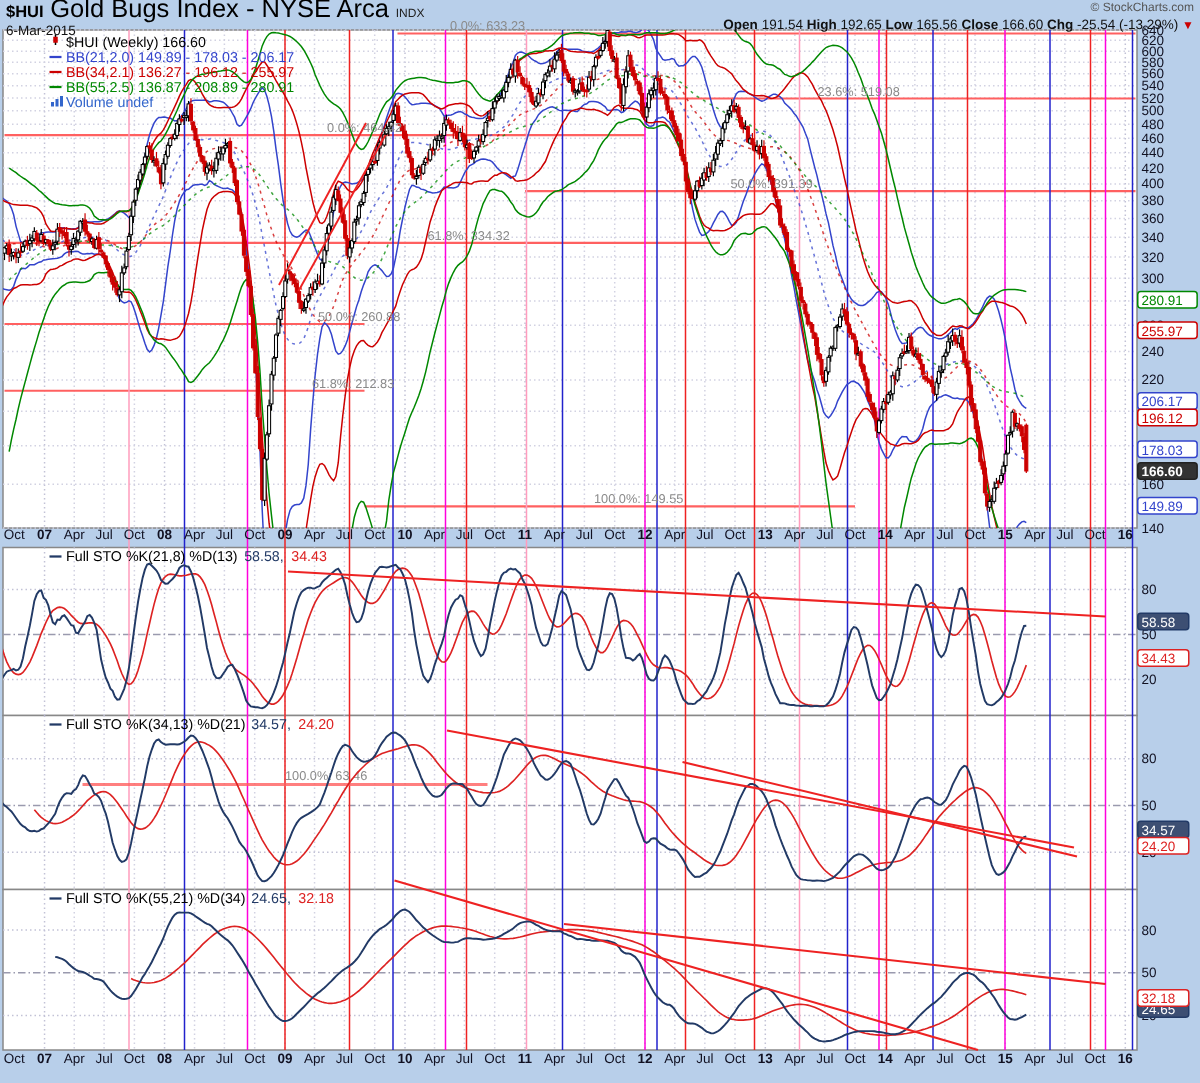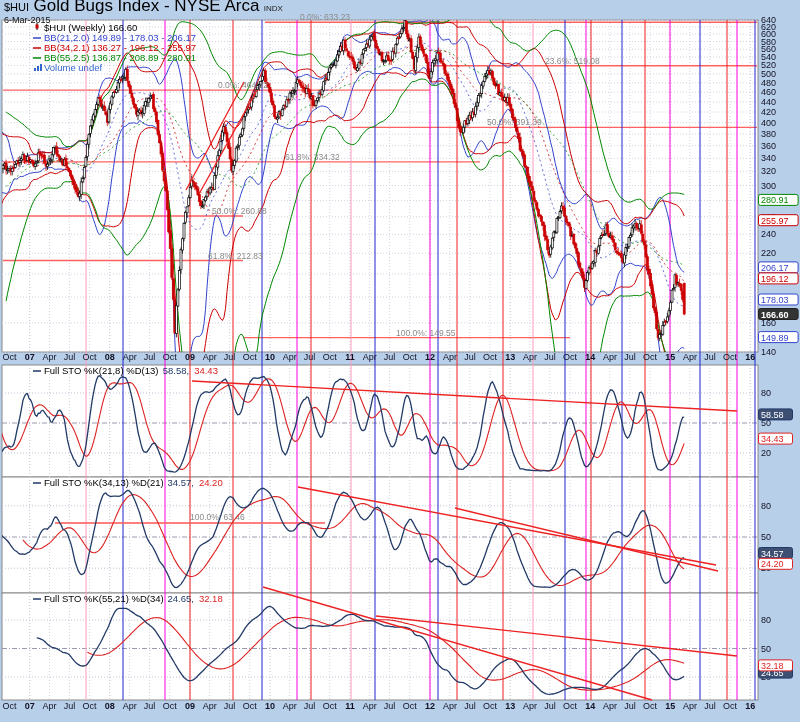--- a/index.html
+++ b/index.html
@@ -2,21 +2,21 @@
 <html><head>
 <meta charset="utf-8">
 <style>
   html,body{margin:0;padding:0;}
   body{font-family:"Liberation Sans",sans-serif;}
   #stage{position:relative;width:800px;height:722px;background:#b8cfea;overflow:hidden;}
   #chart-svg{position:absolute;left:0;top:0;}
   svg text{font-family:"Liberation Sans",sans-serif;}
   .header{position:absolute;left:0;top:0;width:100%;height:20px;z-index:5;}
   .h-left{position:absolute;left:4px;top:1px;line-height:10px;}
-  .sym{font-weight:normal;font-size:11px;color:#000;}
+  .sym{font-weight:bold;font-size:11px;color:#000;}
   .iname{font-size:17px;color:#000;}
   .exch{font-size:8px;color:#222;}
   .cdate{font-size:9px;color:#111;margin-top:1px;}
   .h-right{position:absolute;right:4px;top:0;text-align:right;line-height:10px;}
   .copy{font-size:8px;color:#555;}
   .quote{font-size:9px;color:#111;margin-top:1px;white-space:nowrap;}
   .quote b{font-weight:bold;}
   .dn{color:#cc0000;font-size:8px;}
 </style>
 </head>
@@ -1397,14 +1397,30 @@
       </g>
     </svg>
 
   <div class="header">
     <div class="h-left">
       <span class="sym">$HUI</span>
       <span class="iname">Gold Bugs Index - NYSE Arca</span>
       <span class="exch">INDX</span>
       <div class="cdate">6-Mar-2015</div>
     </div>
+    <div class="h-right">
+      <div class="copy">© StockCharts.com</div>
+      <div class="quote">
+        <b>Open</b>
+        <span>191.54</span>
+        <b>High</b>
+        <span>192.65</span>
+        <b>Low</b>
+        <span>165.56</span>
+        <b>Close</b>
+        <span>166.60</span>
+        <b>Chg</b>
+        <span>-25.54 (-13.29%)</span>
+        <span class="dn">▼</span>
+      </div>
+    </div>
   </div>
 </div>
 
 </body></html>

